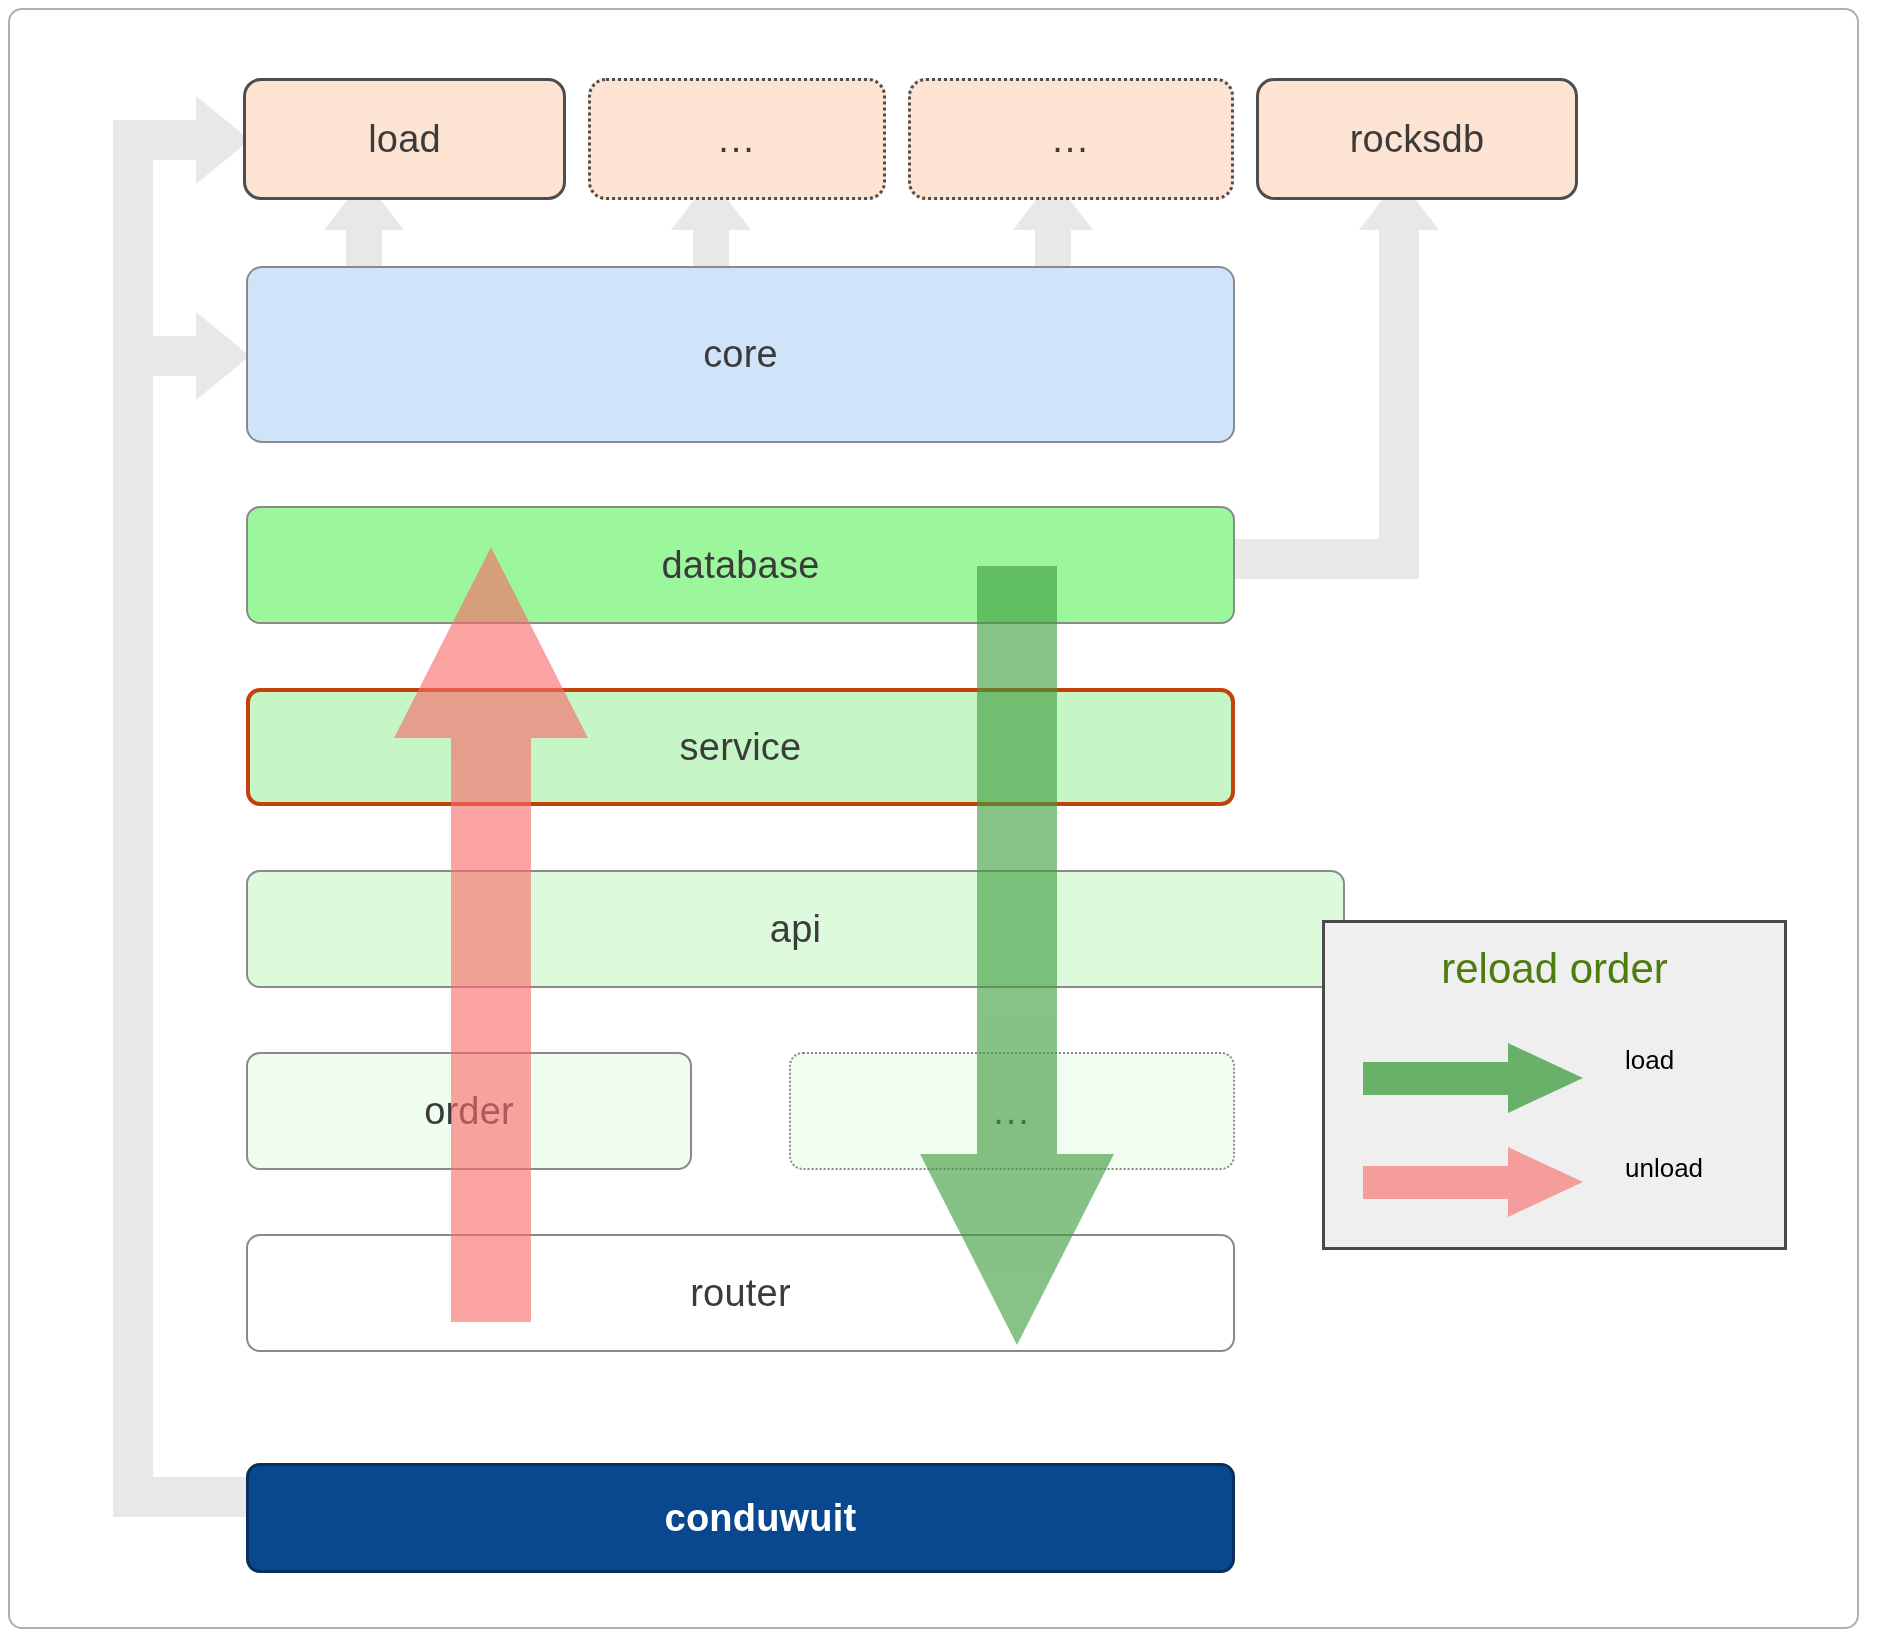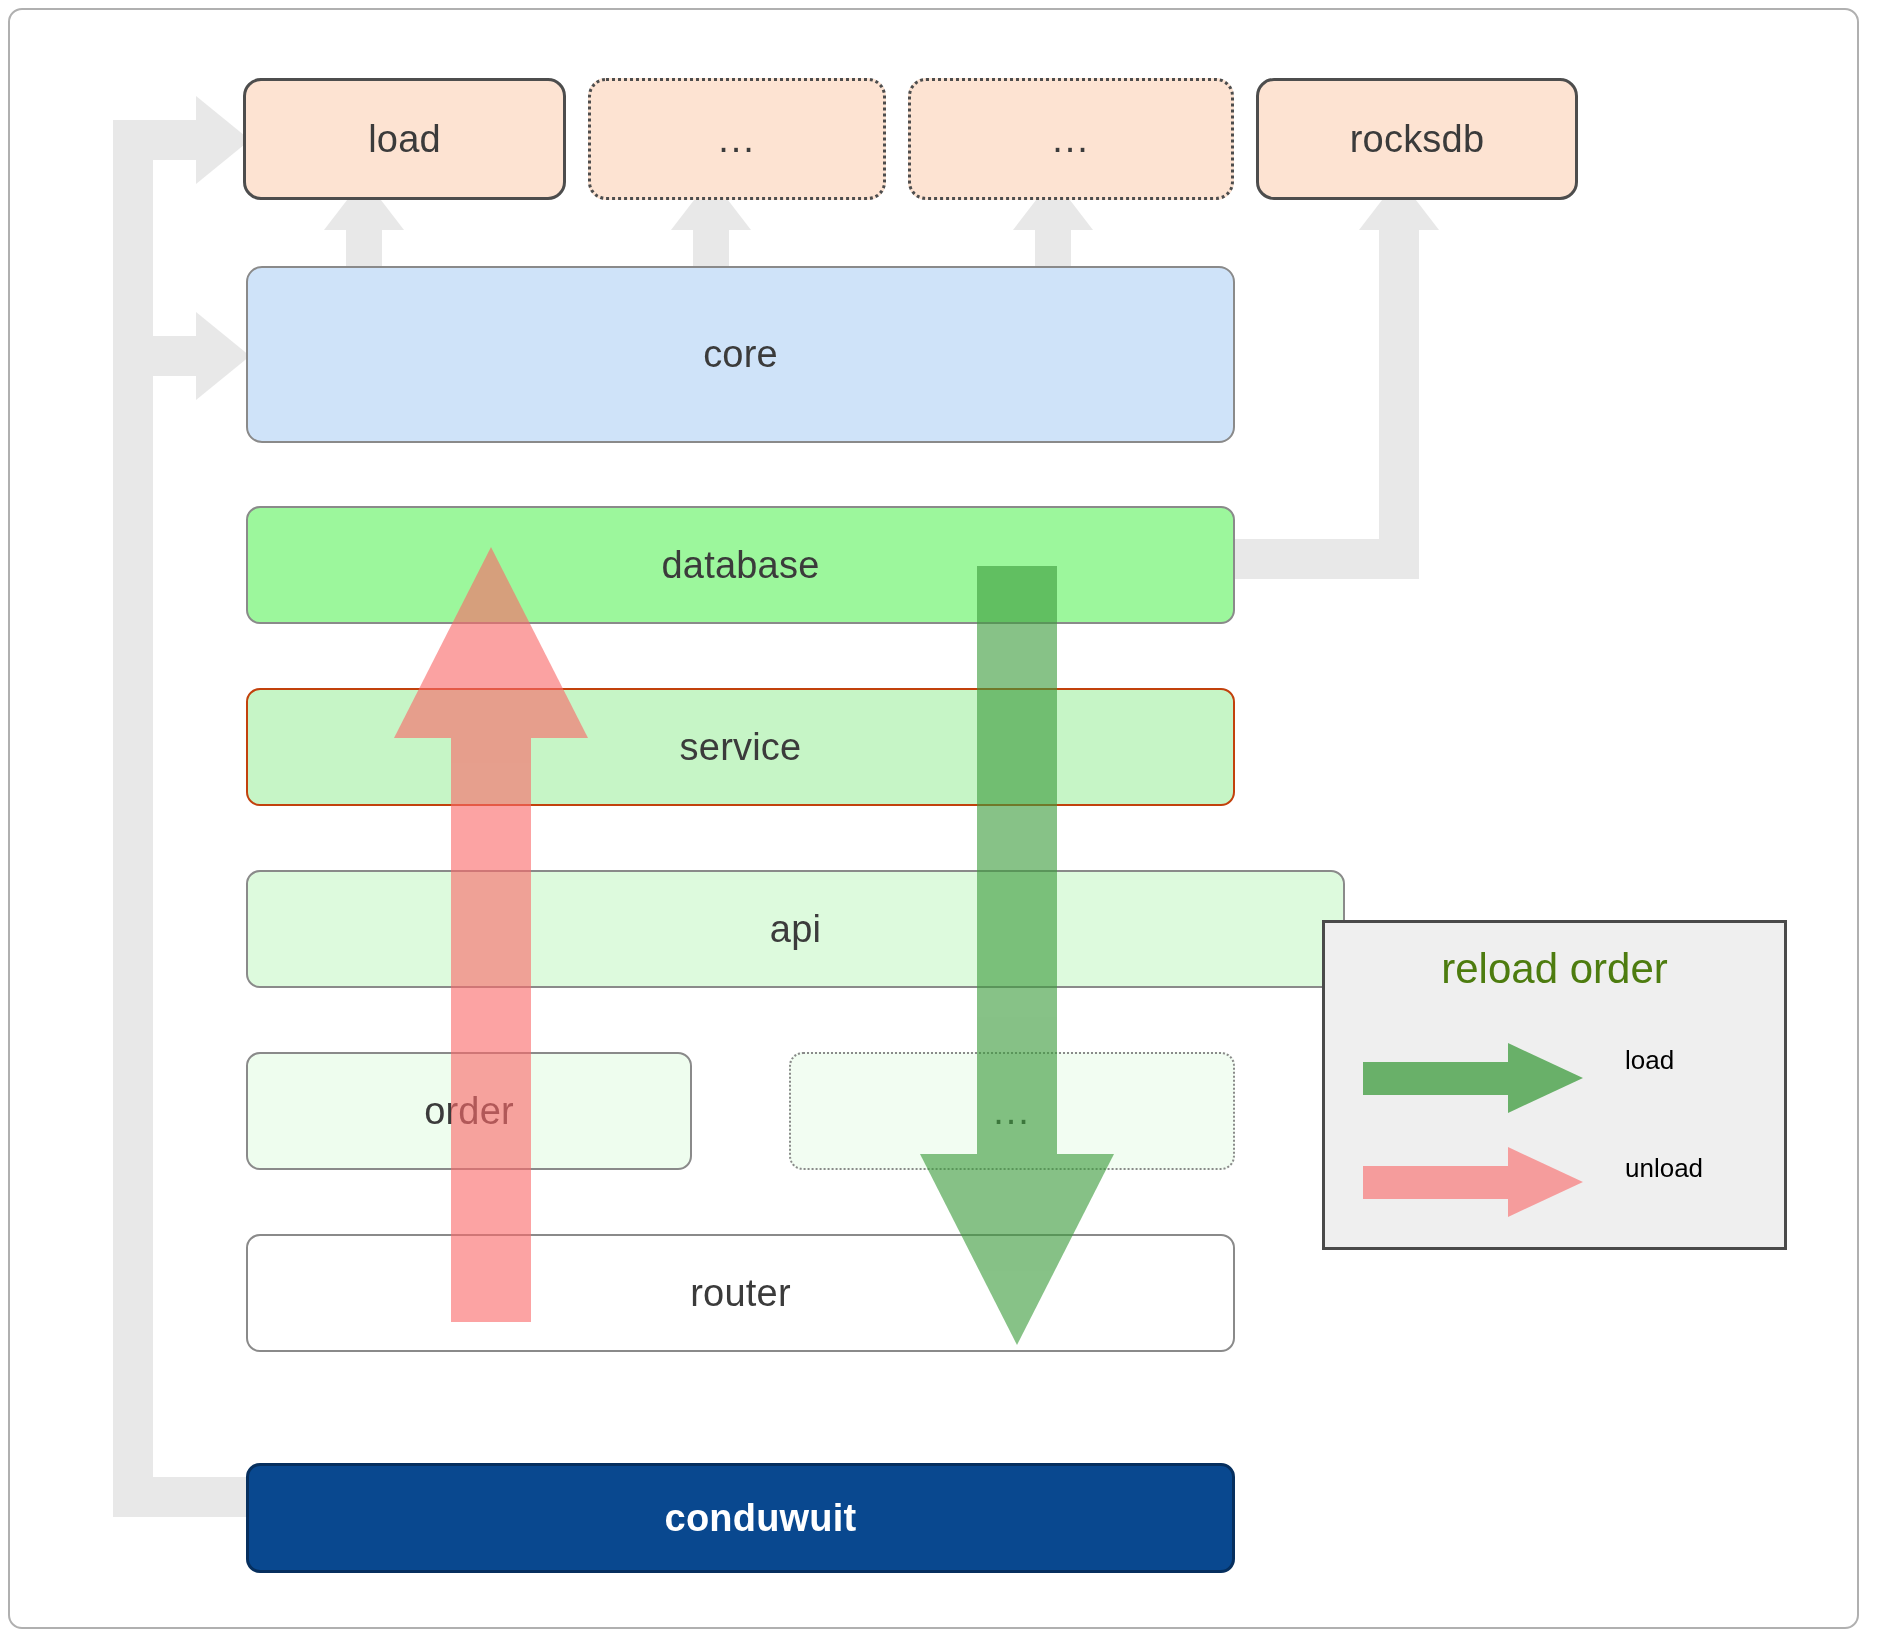--- a/index.html
+++ b/index.html
@@ -51,21 +51,21 @@
     background: #cfe3f9;
     border: 2px solid #8a8a8a;
     border-radius: 16px;
   }
   .node.database {
     background: #9cf79c;
     border: 2px solid #8a8a8a;
   }
   .node.service {
     background: #c6f5c6;
-    border: 2px solid #c2410c;
+    border: 4px solid #c2410c;
   }
   .node.api {
     background: #ddfadd;
     border: 2px solid #8a8a8a;
   }
   .node.admin {
     background: #eefdee;
     border: 2px solid #8a8a8a;
   }
   .node.dots-low {

